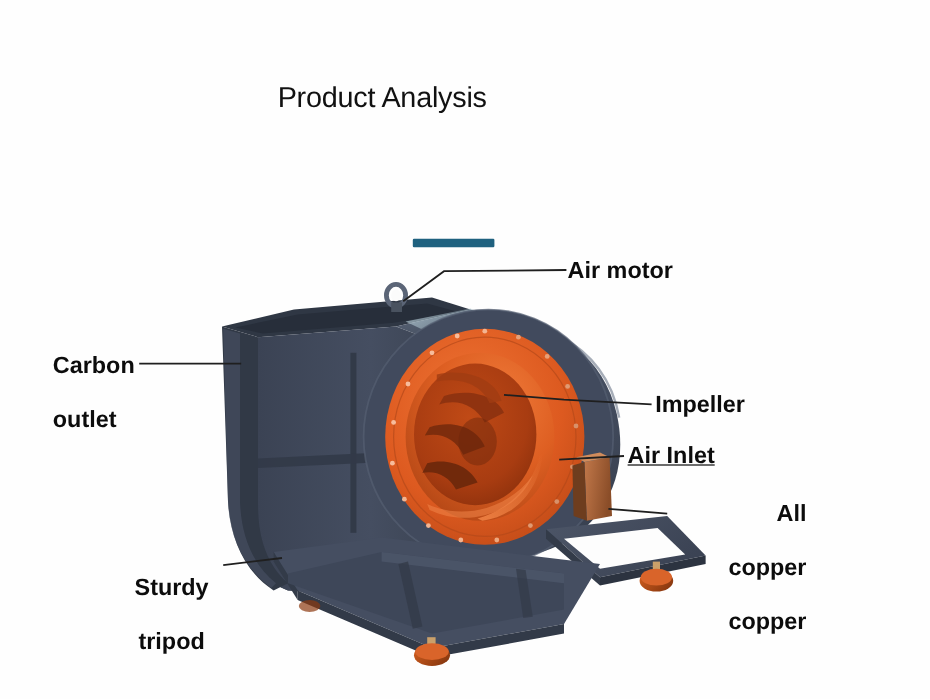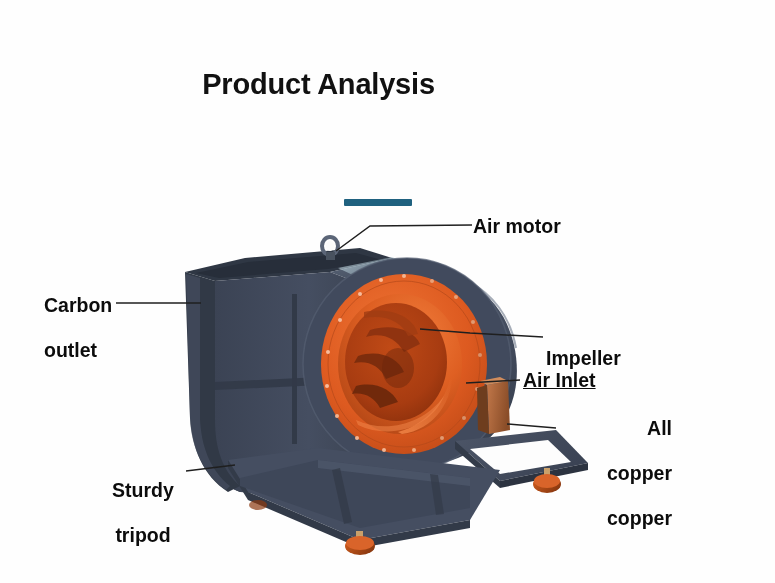--- a/index.html
+++ b/index.html
@@ -16,36 +16,36 @@
     height: 583px;
     background: #fefefe;
     overflow: hidden;
   }
   #page-title {
     position: absolute;
     left: 0;
     top: 68px;
     width: 637px;
     text-align: center;
-    font-size: 29px;
-    font-weight: bold;
+    font-size: 24px;
+    font-weight: normal;
     color: #111111;
     letter-spacing: -0.2px;
   }
   .callout {
     position: absolute;
     font-size: 19.5px;
     font-weight: bold;
     color: #0c0c0c;
     line-height: 1.16;
     white-space: pre-line;
   }
   #label-air-outlet { left: 473px; top: 215px; text-align: left; }
   #label-carbon     { left: 44px;  top: 271px; width: 110px; text-align: left; }
-  #label-impeller   { left: 546px; top: 326px; text-align: center; margin-top: 21px; }
+  #label-impeller   { left: 546px; top: 326px; text-align: center; }
   #label-air-inlet  { left: 523px; top: 369px; text-align: left; text-decoration: underline; }
   #label-motor      { left: 560px; top: 394px; width: 112px; text-align: right; }
   #label-tripod     { left: 100px; top: 456px; width: 86px;  text-align: center; }
   #svg-scene {
     position: absolute;
     left: 0; top: 0;
     width: 775px;
     height: 583px;
   }
   #accent-bar {

